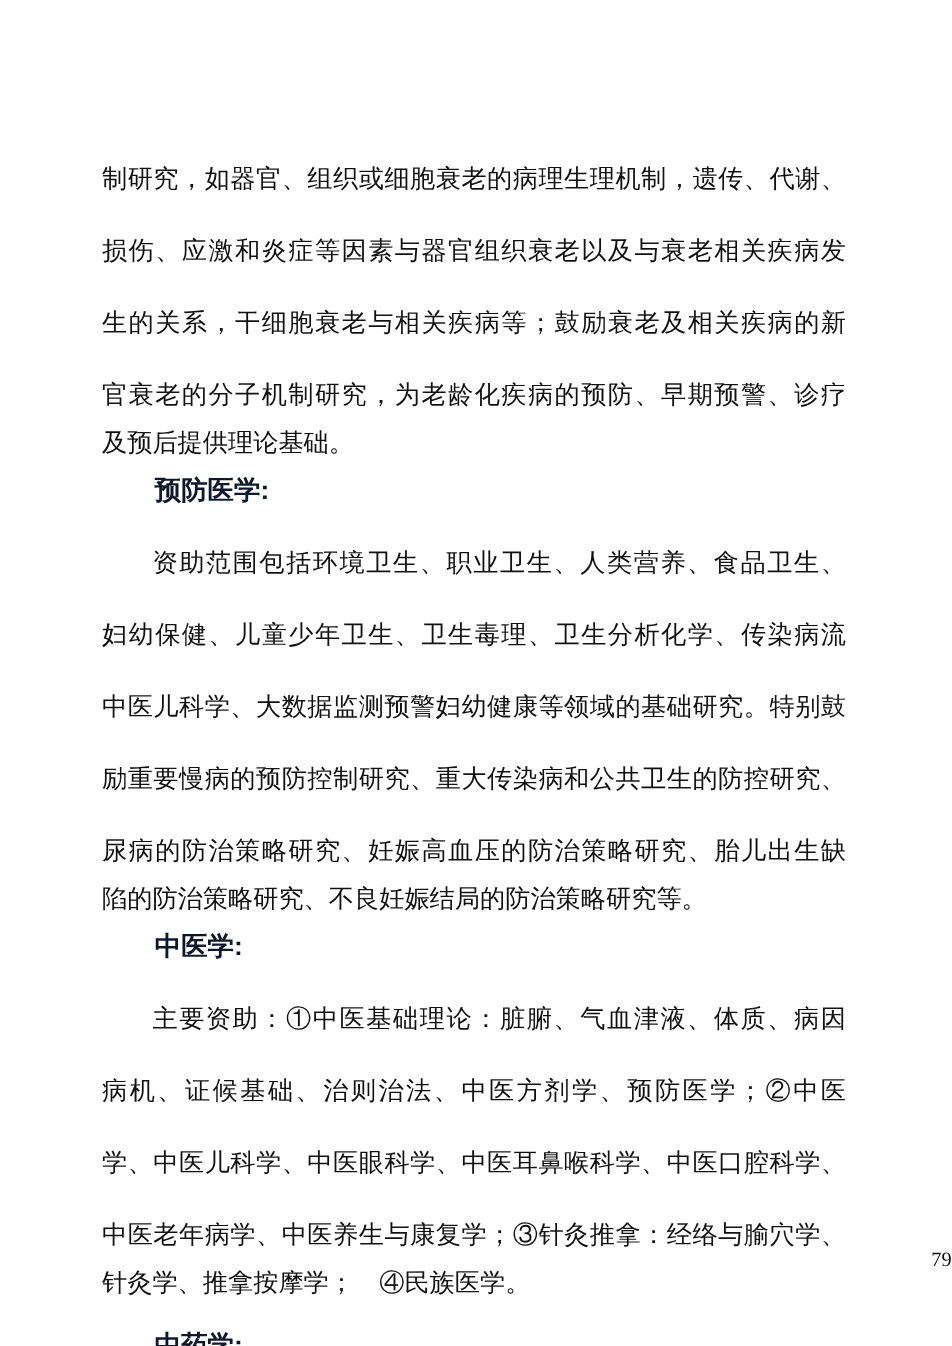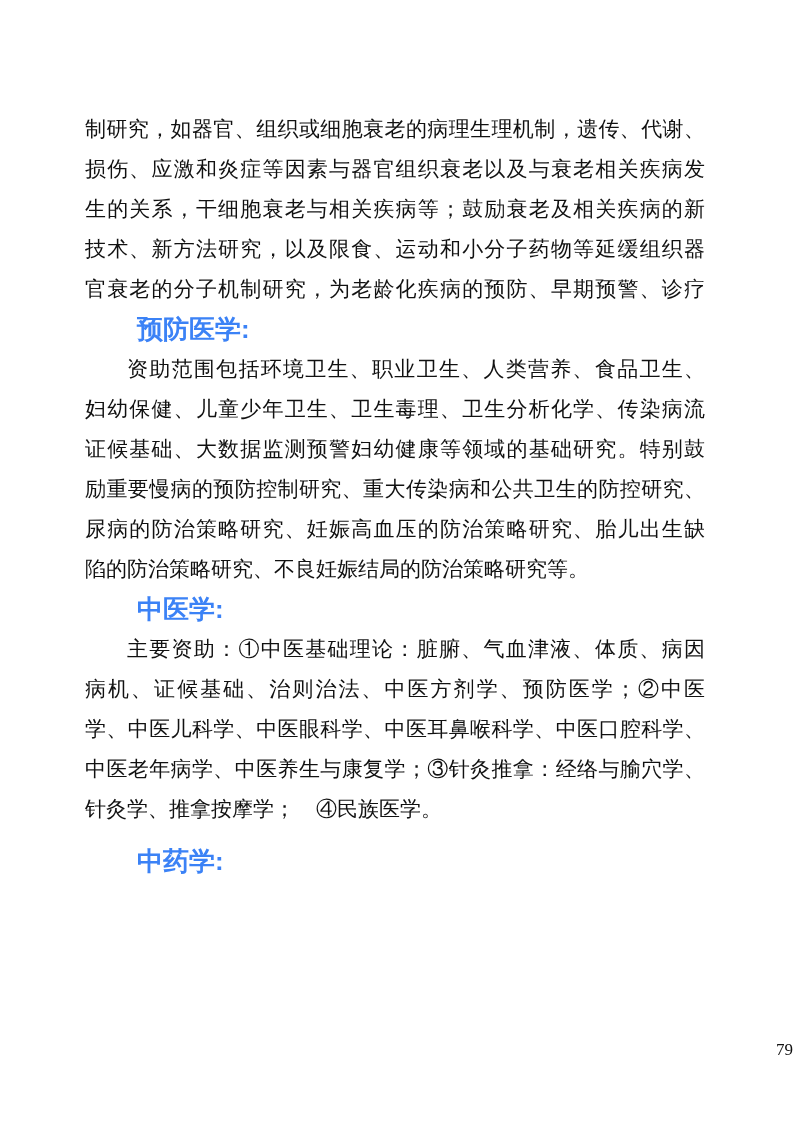--- a/index.html
+++ b/index.html
@@ -27,32 +27,33 @@
     line-height: 40px;
     height: 40px;
     white-space: nowrap;
     text-align: left;
     color: #111111;
   }
   .line.justify {
     white-space: normal;
     text-align: justify;
     text-align-last: justify;
+    margin-top: 20px;
   }
   .line.indent {
     text-indent: 2em;
   }
   .heading {
     font-family: "Liberation Sans", "DejaVu Sans", sans-serif;
     font-weight: bold;
-    font-size: 26px;
+    font-size: 22px;
     line-height: 40px;
     height: 40px;
     padding-left: 2em;
-    color: #3b82f6;
+    color: #0f172a;
   }
   .heading.extra-space {
     margin-top: 12px;
   }
   .page-number {
     position: absolute;
     left: 0;
     top: 1038px;
     width: 100%;
     text-align: right;
@@ -63,26 +64,26 @@
   }
 </style>
 </head>
 <body>
 
 <div class="page">
   <div class="textblock">
       <div class="line justify">制研究，如器官、组织或细胞衰老的病理生理机制，遗传、代谢、</div>
       <div class="line justify">损伤、应激和炎症等因素与器官组织衰老以及与衰老相关疾病发</div>
       <div class="line justify">生的关系，干细胞衰老与相关疾病等；鼓励衰老及相关疾病的新</div>
-      <div class="line justify">技术、新方法研究，以及限食、运动和小分子药物等延缓组织器</div>
       <div class="line justify">官衰老的分子机制研究，为老龄化疾病的预防、早期预警、诊疗</div>
+      <div class="line">及预后提供理论基础。</div>
       <div class="heading">预防医学:</div>
       <div class="line justify indent">资助范围包括环境卫生、职业卫生、人类营养、食品卫生、</div>
       <div class="line justify">妇幼保健、儿童少年卫生、卫生毒理、卫生分析化学、传染病流</div>
-      <div class="line justify">证候基础、大数据监测预警妇幼健康等领域的基础研究。特别鼓</div>
+      <div class="line justify">中医儿科学、大数据监测预警妇幼健康等领域的基础研究。特别鼓</div>
       <div class="line justify">励重要慢病的预防控制研究、重大传染病和公共卫生的防控研究、</div>
       <div class="line justify">尿病的防治策略研究、妊娠高血压的防治策略研究、胎儿出生缺</div>
       <div class="line">陷的防治策略研究、不良妊娠结局的防治策略研究等。</div>
       <div class="heading">中医学:</div>
       <div class="line justify indent">主要资助：①中医基础理论：脏腑、气血津液、体质、病因</div>
       <div class="line justify">病机、证候基础、治则治法、中医方剂学、预防医学；②中医</div>
       <div class="line justify">学、中医儿科学、中医眼科学、中医耳鼻喉科学、中医口腔科学、</div>
       <div class="line justify">中医老年病学、中医养生与康复学；③针灸推拿：经络与腧穴学、</div>
       <div class="line">针灸学、推拿按摩学；　④民族医学。</div>
       <div class="heading extra-space">中药学:</div>

